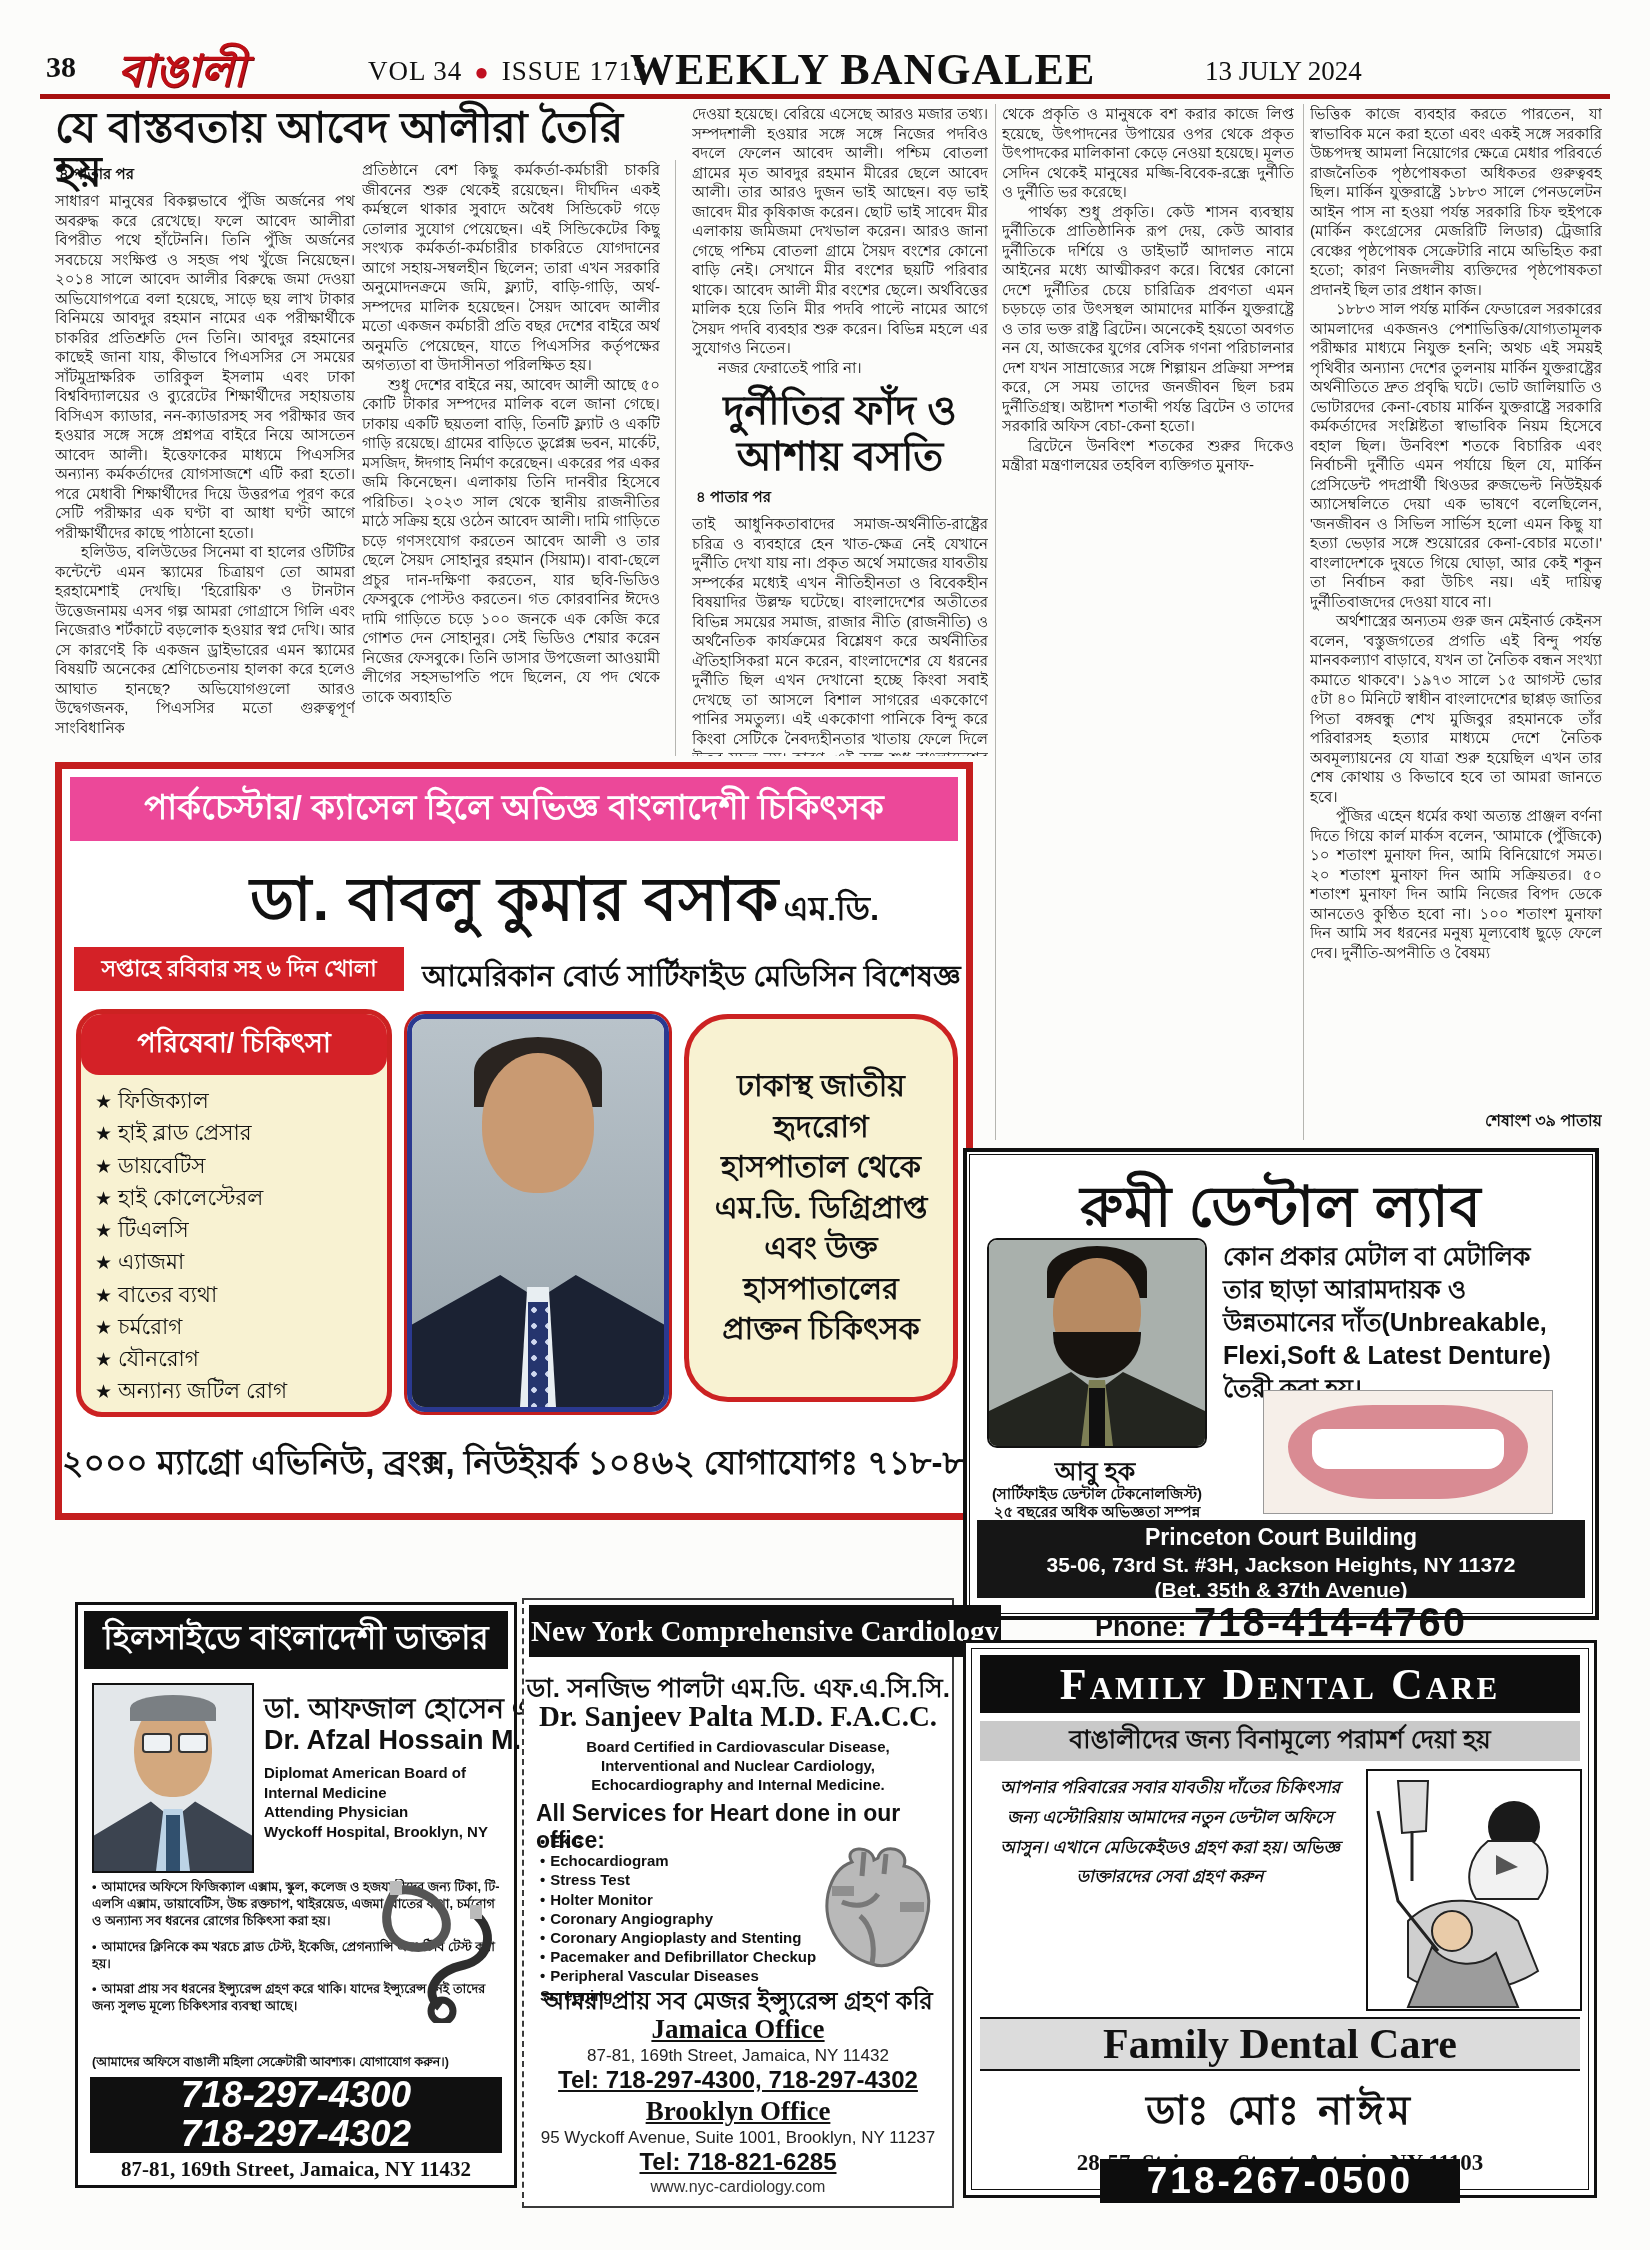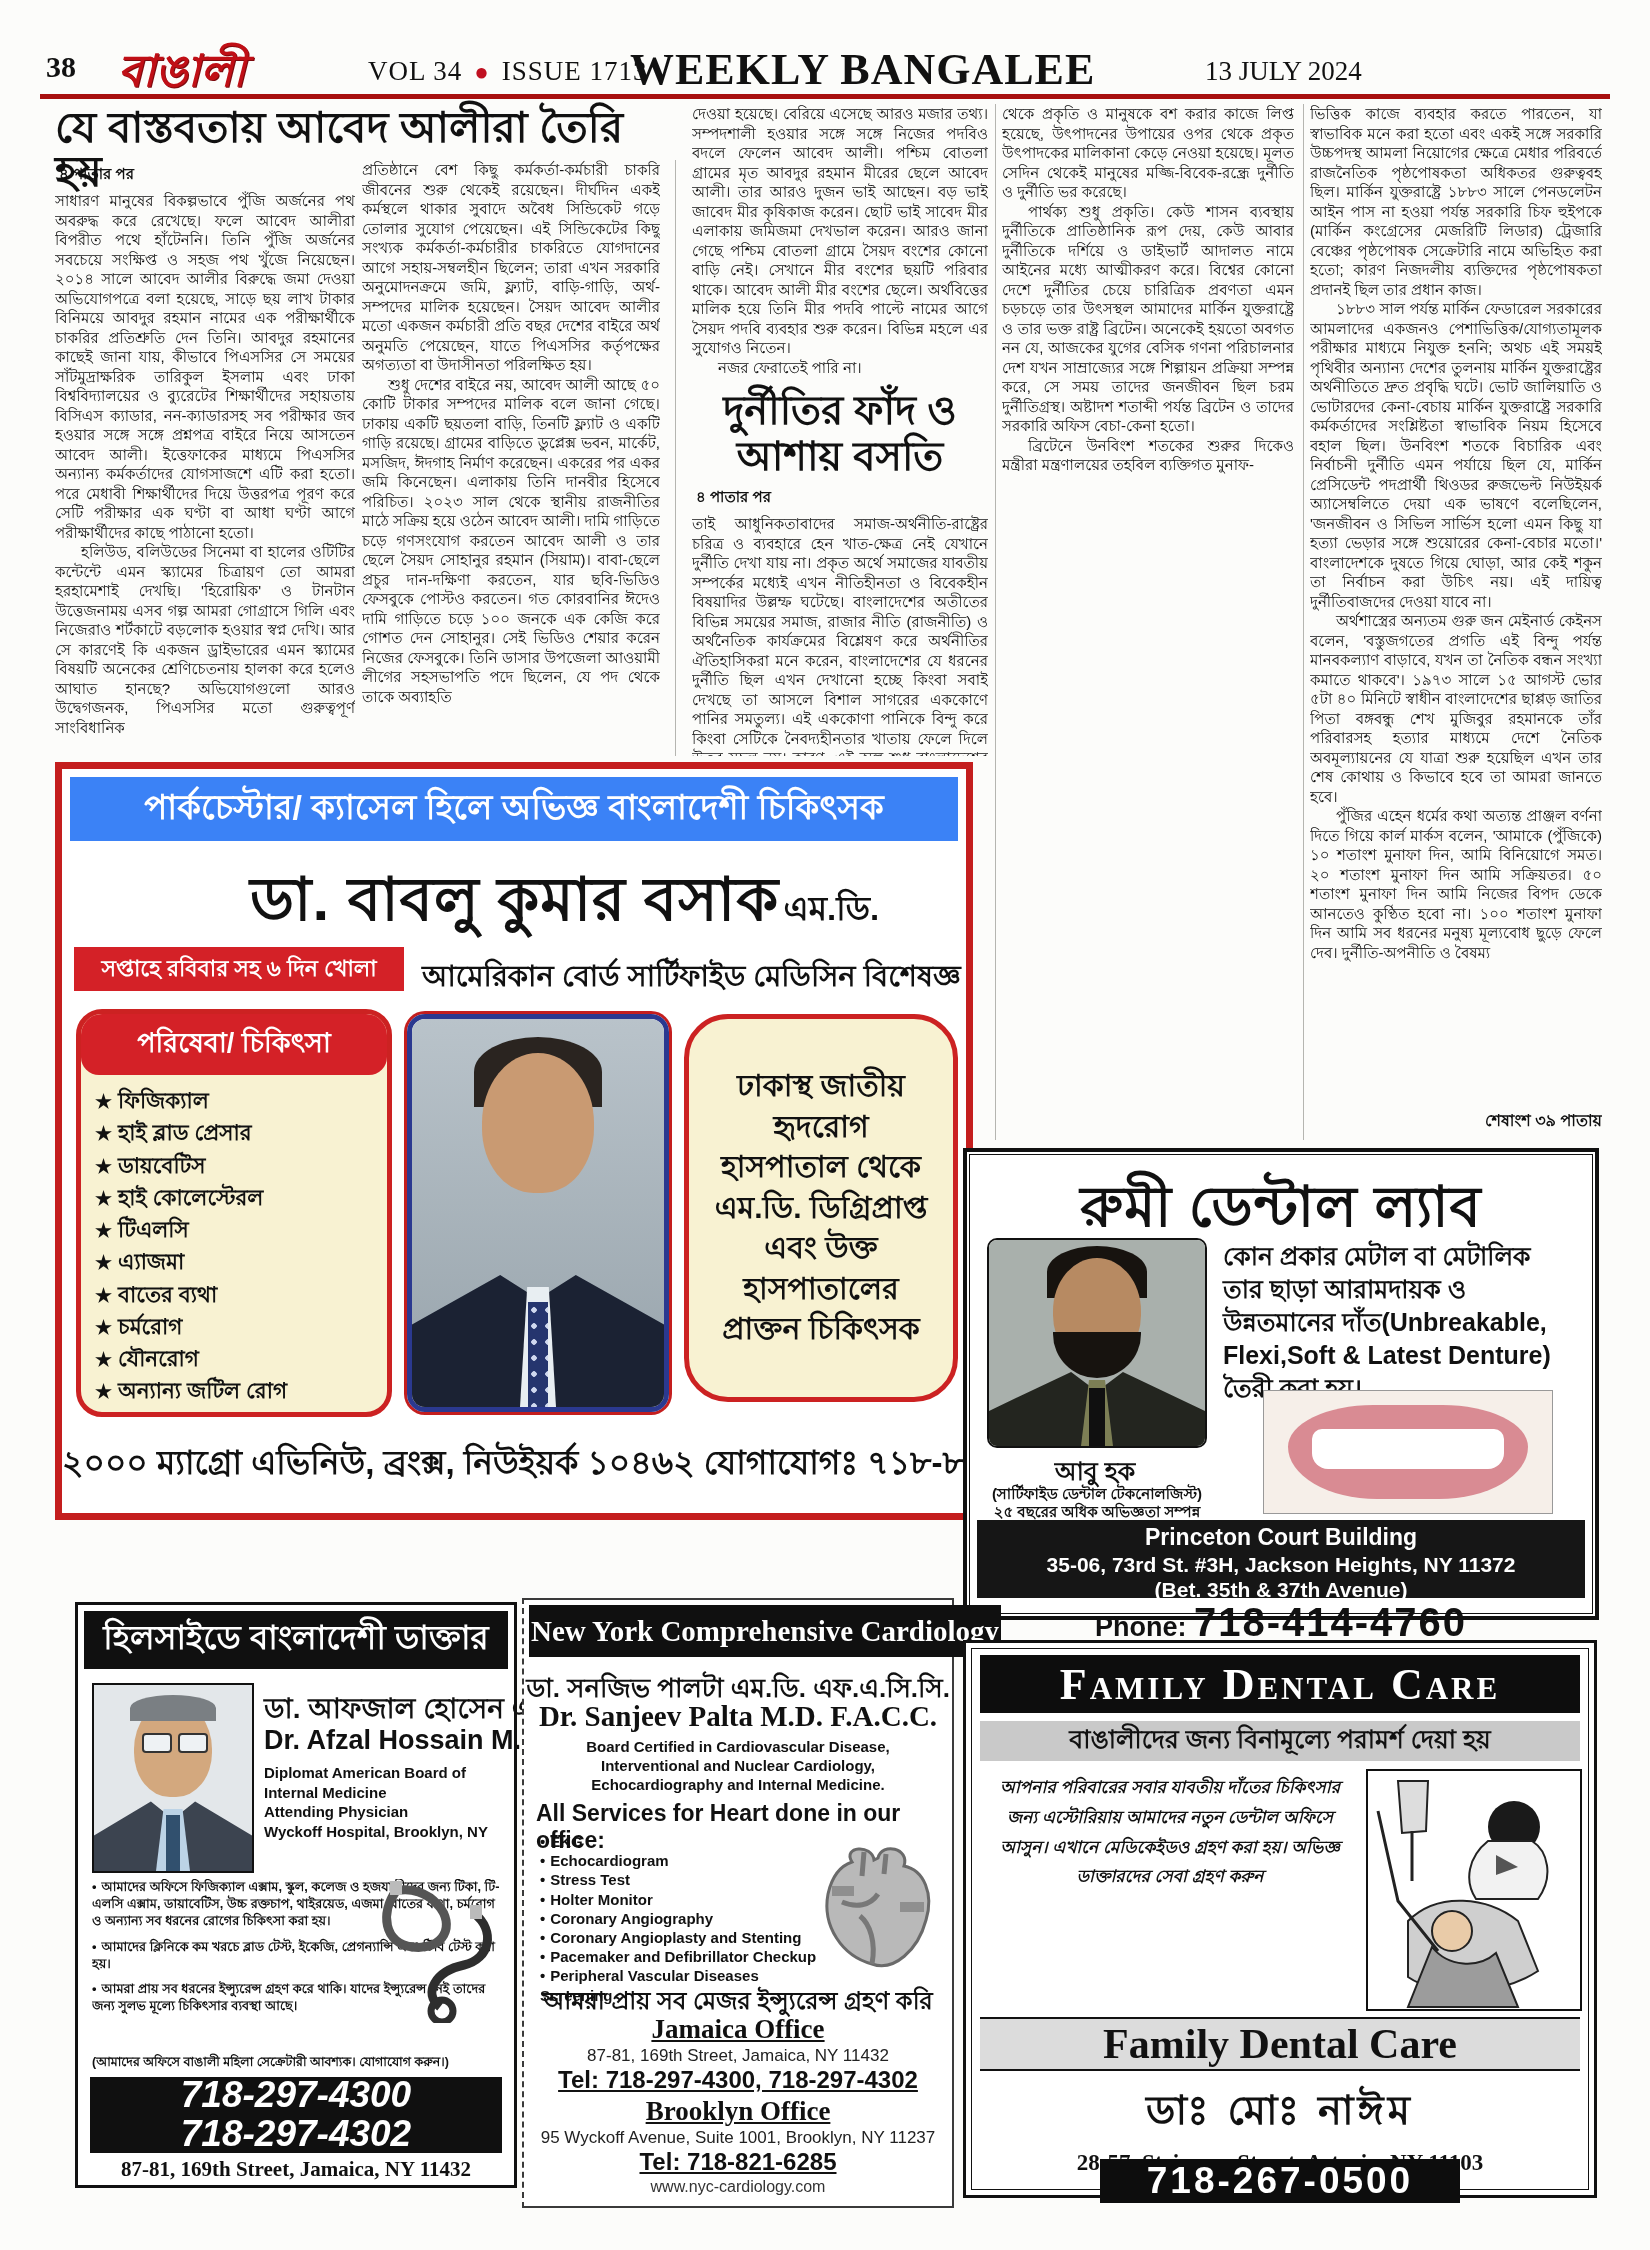--- a/index.html
+++ b/index.html
@@ -23,32 +23,32 @@
   .coltext{font-size:15px;line-height:1.3;text-align:justify;overflow:hidden;}
   .coltext p{margin:0;}
   .coltext p + p{text-indent:26px;}
   .headline2{font-weight:bold;font-size:40px;line-height:1.15;text-align:center;
              white-space:pre-line;margin:10px 0 6px 0;}
   .endnote{font-weight:bold;font-size:16px;text-align:right;}
   .divider{background:#b5b5b0;width:1px;}
 
   
   .adbasak{border:7px solid #c41e1e;background:#fff;}
-  .basak-banner{background:#3b82f6;color:#fff;font-weight:bold;font-size:34px;
+  .basak-banner{background:#ec4899;color:#fff;font-weight:bold;font-size:34px;
                 display:flex;align-items:center;justify-content:center;}
   .basak-name{font-weight:bold;font-size:60px;letter-spacing:1px;white-space:nowrap;}
   .basak-degree{font-weight:bold;font-size:33px;}
   .basak-open{background:#d42127;color:#fff;font-weight:bold;font-size:22px;
               display:flex;align-items:center;justify-content:center;}
   .basak-sub{font-weight:bold;font-size:29px;white-space:nowrap;}
   .svcbox{border:5px solid #cc2222;border-radius:26px;background:#f8f2d2;overflow:hidden;}
   .svchead{background:#d42127;color:#fff;font-weight:bold;font-size:27px;text-align:center;
            padding:8px 0;border-radius:0 0 18px 18px;}
   .svclist{padding:10px 4px 0 14px;}
-  .svcitem{font-weight:bold;font-size:21.5px;line-height:1.5;white-space:nowrap;}
+  .svcitem{font-weight:normal;font-size:21.5px;line-height:1.5;white-space:nowrap;}
   .star{color:#111;margin-right:6px;font-size:19px;}
   .photoframe{border:5px solid #2b3990;border-radius:18px;overflow:hidden;box-shadow:0 0 0 3px #c41e1e;}
   .rightbox{border:5px solid #cc2222;border-radius:44px;background:#f8f2d2;
             font-weight:bold;font-size:30px;text-align:center;white-space:pre-line;
             display:flex;align-items:center;justify-content:center;line-height:1.35;}
   .basak-addr{font-weight:bold;font-size:33px;text-align:center;white-space:nowrap;}
 
   
   .portrait{position:relative;width:100%;height:100%;}
   .head{position:absolute;border-radius:50% 50% 46% 46%;}

